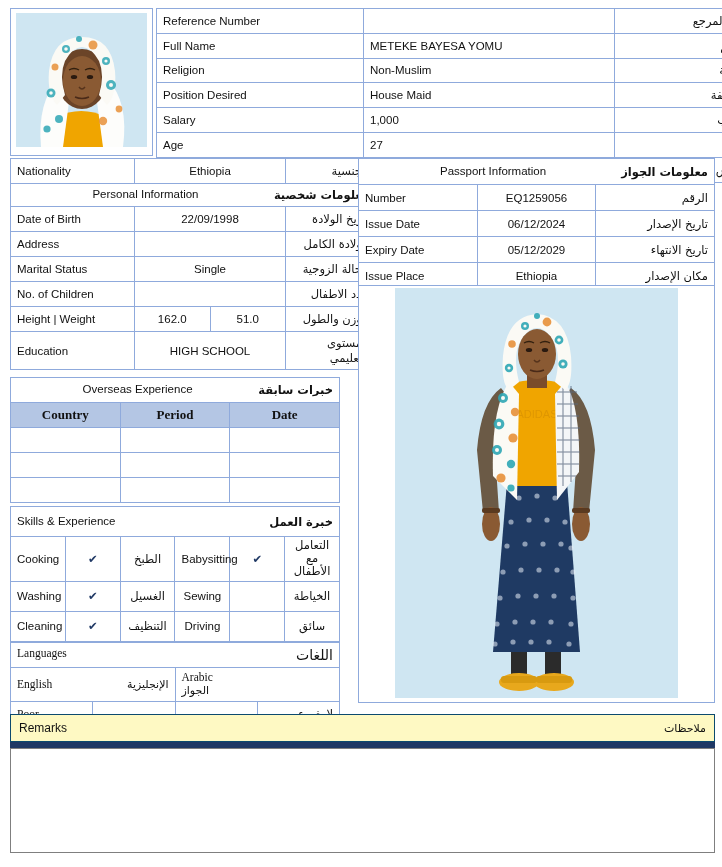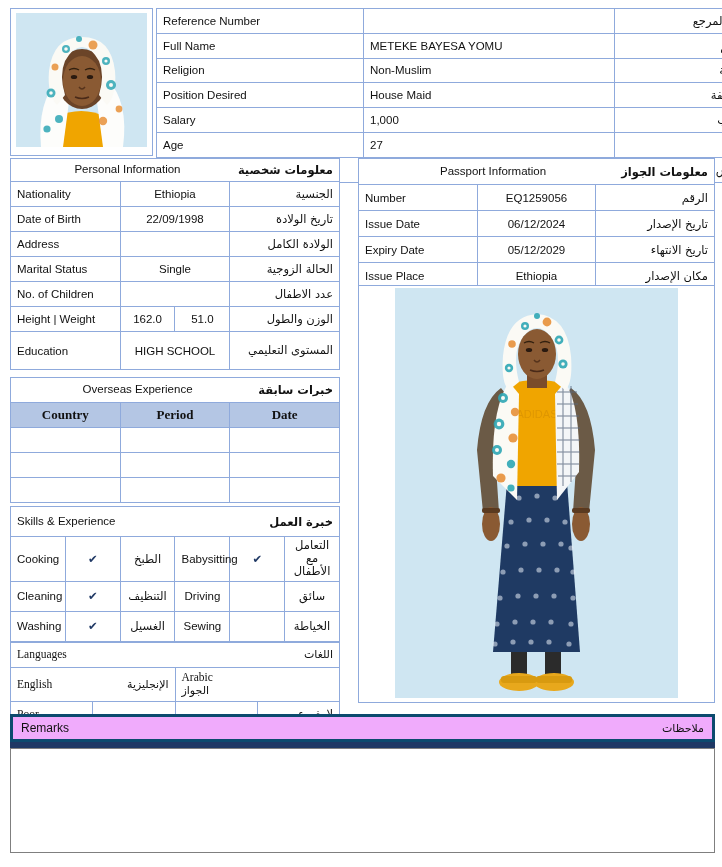--- a/index.html
+++ b/index.html
@@ -46,36 +46,36 @@
   .pi .sect{height:18px;}
   .ovr td{height:20px;}
   .ovr .hdr{background:#b4c6e4;font-family:"Liberation Serif",serif;
             font-weight:bold;font-size:13px;text-align:center;}
   .skl td{height:25px;}
   .chk{background:#ffffff;text-align:center;color:#1f3864;
        font-size:15px;font-weight:bold;}
   .arsm{background:#b4c6e4;text-align:center;direction:rtl;
         font-family:"DejaVu Sans",sans-serif;font-size:9px;}
   .lang-title{background:#b4c6e4;font-family:"Liberation Serif",serif;font-size:13px;}
-  .lang-title .arr{float:right;font-family:"DejaVu Sans",sans-serif;font-size:11px;}
+  .lang-title .arr{float:right;font-family:"DejaVu Sans",sans-serif;font-size:14px;}
   .serif{font-family:"Liberation Serif",serif;font-size:14px;background:#b4c6e4;}
 
   .pp td{height:21px;padding-left:6px;}
 
   
   .fullphoto{
     position:absolute;left:358px;top:285px;width:357px;height:418px;
     border:1px solid #8faadc;box-sizing:border-box;background:#ffffff;
     display:flex;align-items:center;justify-content:center;overflow:hidden;
   }
 
   
   .remarks-head{
     position:absolute;left:10px;top:714px;width:705px;height:28px;
-    background:#f0abfc;border:3px solid #0c4a6e;box-sizing:border-box;
+    background:#fef9c3;border:1px solid #0c4a6e;box-sizing:border-box;
     display:flex;align-items:center;justify-content:space-between;
     padding:0 8px;font-size:12px;
   }
   .remarks-head .arr{font-family:"DejaVu Sans",sans-serif;direction:rtl;font-size:11px;}
   .remarks-bar{position:absolute;left:10px;top:742px;width:705px;height:6px;background:#1f3864;}
   .remarks-box{position:absolute;left:10px;top:748px;width:705px;height:105px;
                border:1px solid #7f7f7f;box-sizing:border-box;background:#ffffff;}
 
   svg{display:block;}
 </style>
@@ -167,29 +167,29 @@
         </tr>
       </tbody>
     </table>
   </div>
 
   <div class="left-col">
 
     <table class="tb pi" style="width:330px">
       <tbody>
         <tr>
+          <td class="lbl" style="width:111px">Nationality</td>
+          <td class="valc" style="width:138px" colspan="1">Ethiopia</td>
+          <td class="ar" style="width:77px">الجنسية</td>
+        </tr>
+        <tr>
           <td class="sect" colspan="3">
             <span>Personal Information</span>
             <span class="arr">معلومات شخصية</span>
           </td>
-        </tr>
-        <tr>
-          <td class="lbl" style="width:111px">Nationality</td>
-          <td class="valc" style="width:138px" colspan="1">Ethiopia</td>
-          <td class="ar" style="width:77px">الجنسية</td>
         </tr>
         <tr>
           <td class="lbl">Date of Birth</td>
           <td class="valc">22/09/1998</td>
           <td class="ar">تاريخ الولادة</td>
         </tr>
         <tr>
           <td class="lbl">Address</td>
           <td class="valc"></td>
           <td class="ar">الولادة الكامل</td>
@@ -267,34 +267,34 @@
         </tr>
         <tr>
           <td class="lbl" style="width:66px">Cooking</td>
           <td class="chk" style="width:45px">✔</td>
           <td class="arsm" style="width:45px">الطبخ</td>
           <td class="lbl" style="width:77px;text-align:center">Babysitting</td>
           <td class="chk" style="width:45px">✔</td>
           <td class="arsm" style="width:52px;line-height:1.15">التعامل مع الأطفال</td>
         </tr>
         <tr>
+          <td class="lbl">Washing</td>
+          <td class="chk">✔</td>
+          <td class="arsm">الغسيل</td>
+          <td class="lbl" style="text-align:center">Sewing</td>
+          <td class="chk"></td>
+          <td class="arsm">الخياطة</td>
+        </tr>
+        <tr>
           <td class="lbl">Cleaning</td>
           <td class="chk">✔</td>
           <td class="arsm">التنظيف</td>
           <td class="lbl" style="text-align:center">Driving</td>
           <td class="chk"></td>
           <td class="arsm">سائق</td>
-        </tr>
-        <tr>
-          <td class="lbl">Washing</td>
-          <td class="chk">✔</td>
-          <td class="arsm">الغسيل</td>
-          <td class="lbl" style="text-align:center">Sewing</td>
-          <td class="chk"></td>
-          <td class="arsm">الخياطة</td>
         </tr>
       </tbody>
     </table>
 
     <table class="tb" style="width:330px;margin-top:0px">
       <tbody>
         <tr>
           <td class="lang-title" colspan="4" style="text-align:left;padding-left:6px;height:20px">
             <span>Languages</span>
             <span class="arr">اللغات</span>

